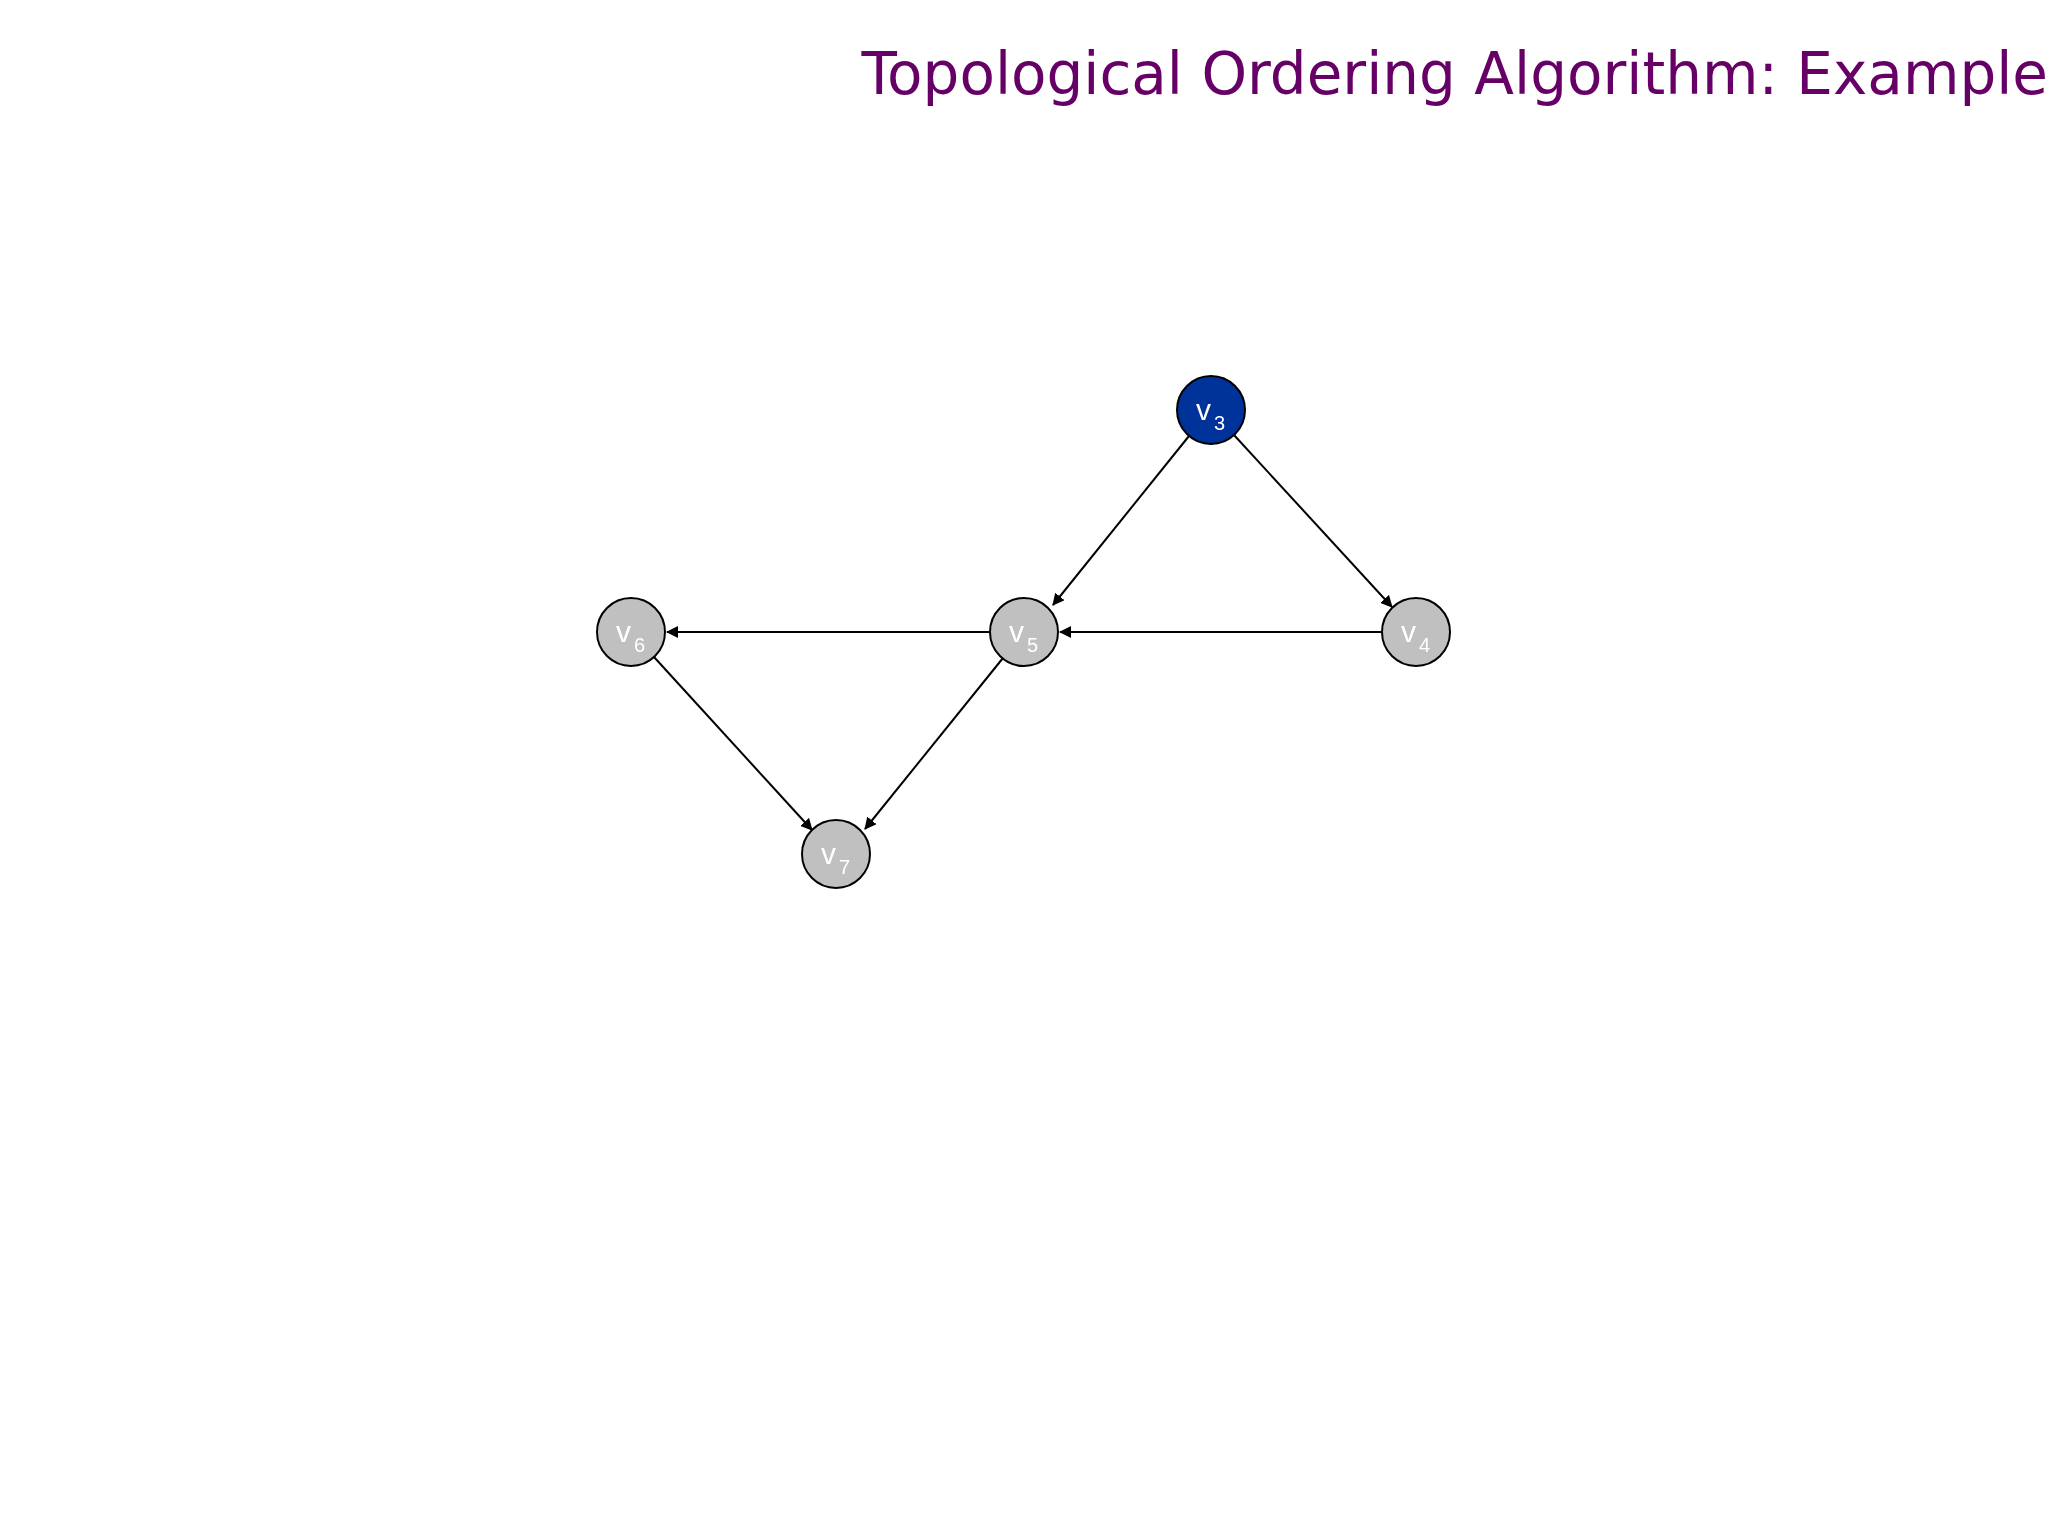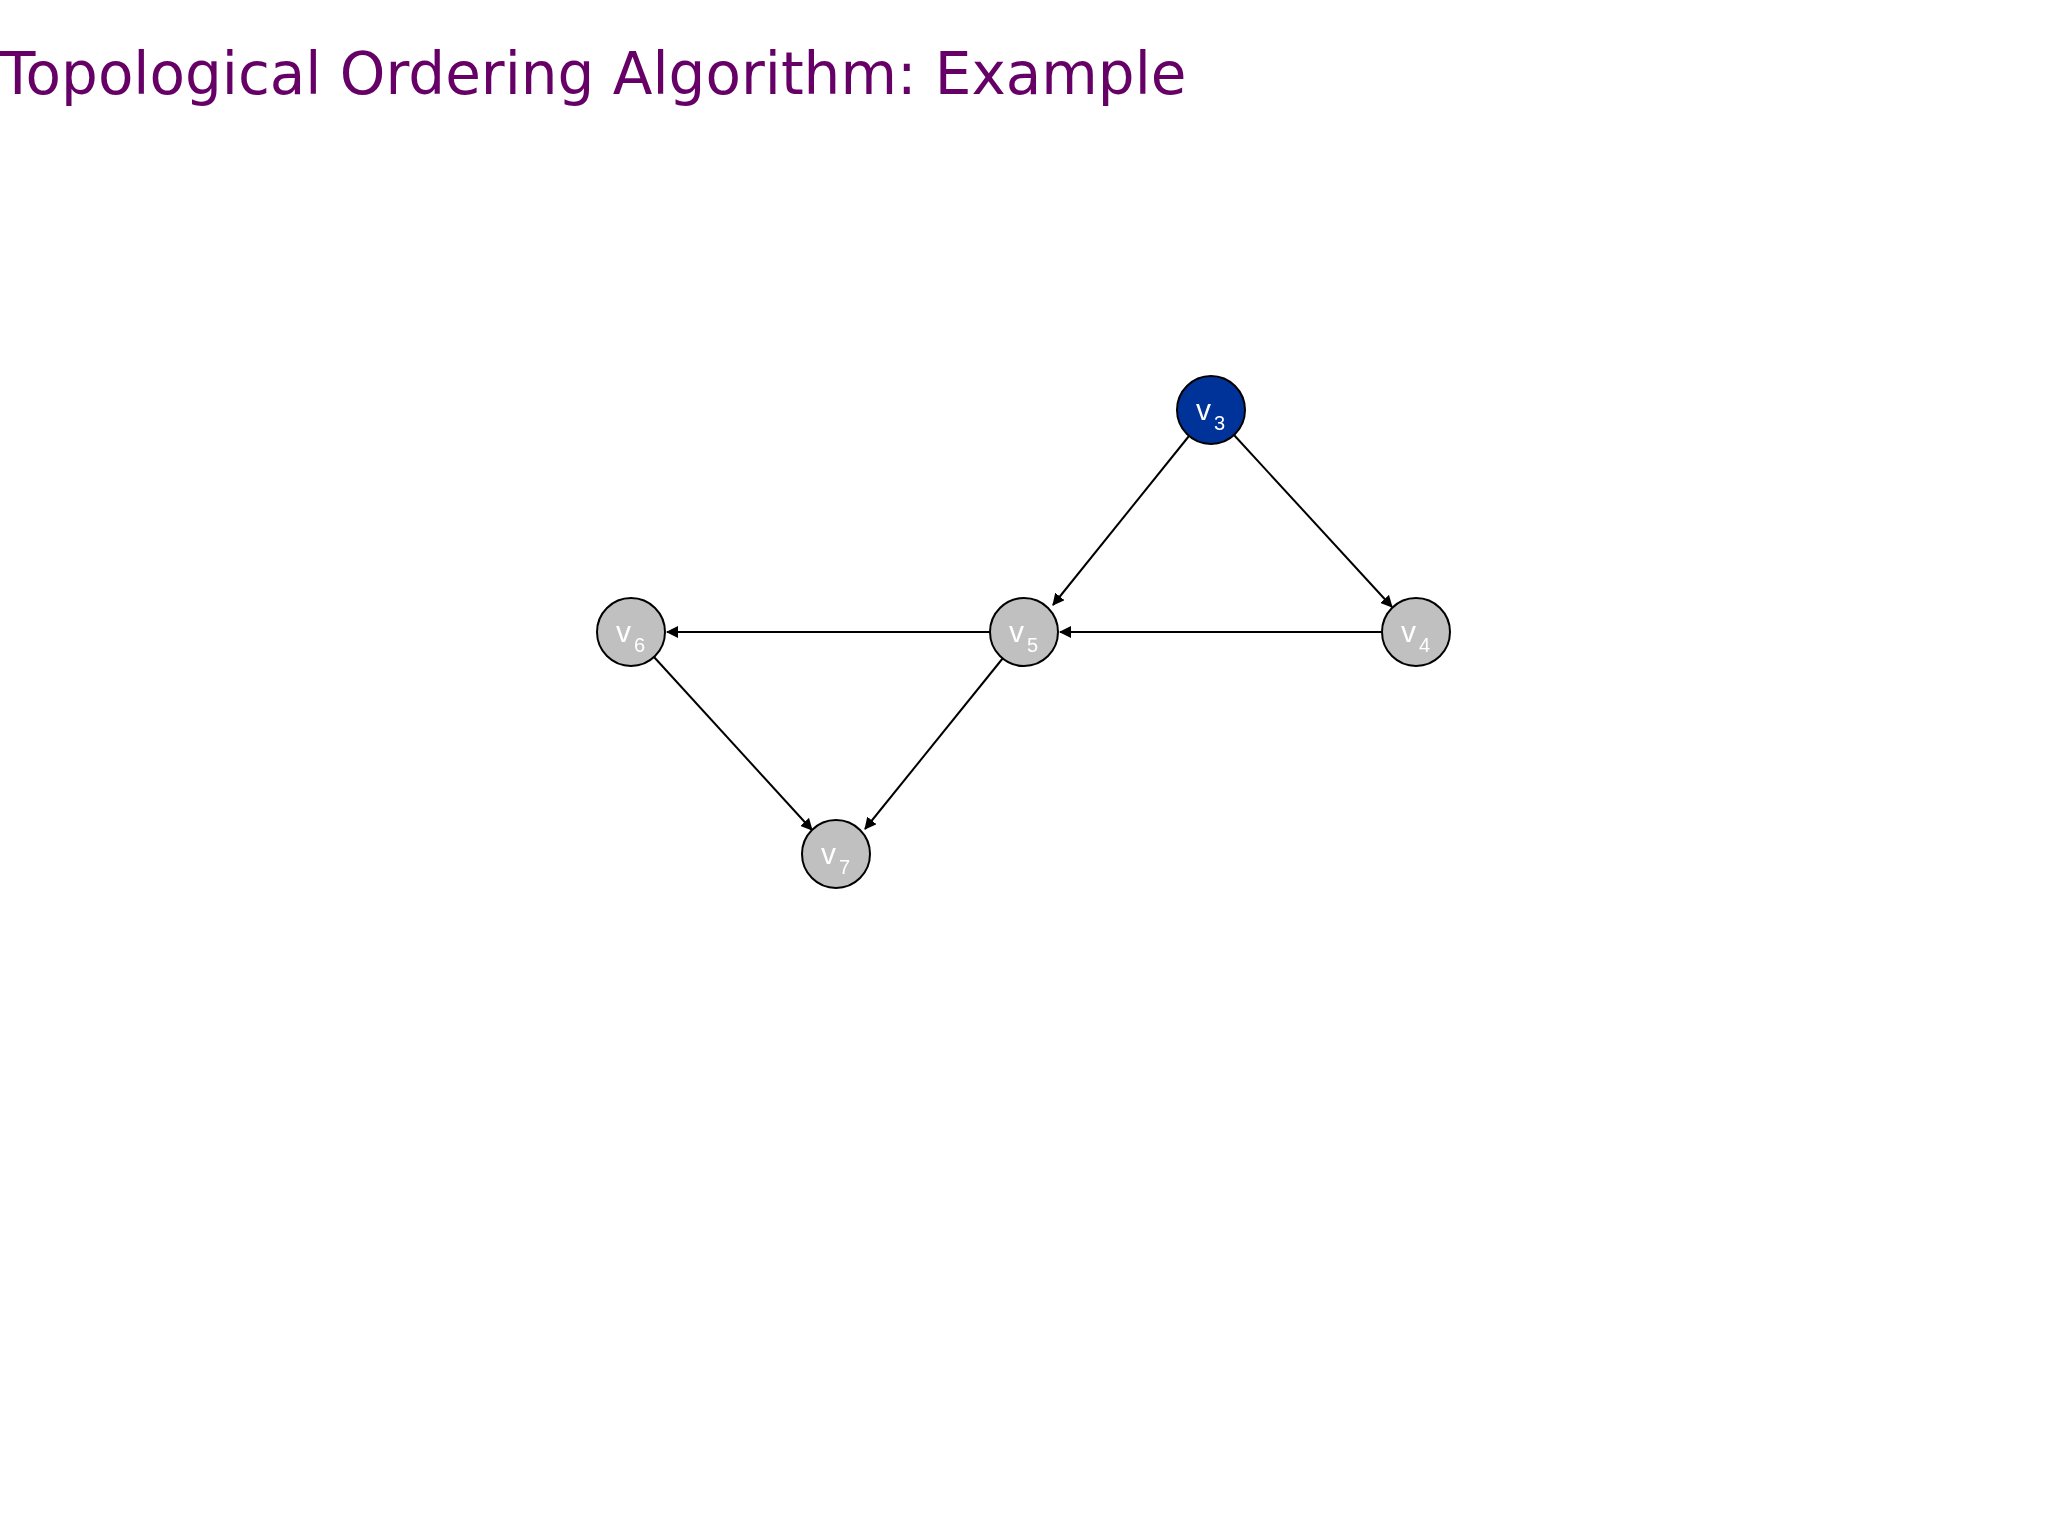--- a/index.html
+++ b/index.html
@@ -1,18 +1,18 @@
 <!DOCTYPE html>
 <html><head>
   <meta charset="utf-8">
   <style>
     html, body { margin: 0; padding: 0; background: #ffffff; }
     body { width: 2048px; height: 1536px; position: relative; overflow: hidden; }
     .title {
-      position: absolute; left: 0; top: 40px; width: 2048px; text-align: left;
+      position: absolute; left: 0; top: 40px; width: 2048px; text-align: right;
       font-family: "DejaVu Sans", sans-serif; font-size: 58px; color: #660066;
       letter-spacing: 0px;
     }
     svg.graph { position: absolute; left: 0; top: 0; }
     .node-label { font-family: "Liberation Sans", sans-serif; font-size: 30px; fill: #ffffff; }
     .node-sub { font-family: "Liberation Sans", sans-serif; font-size: 20px; fill: #ffffff; }
   </style>
 </head>
 <body>
 

